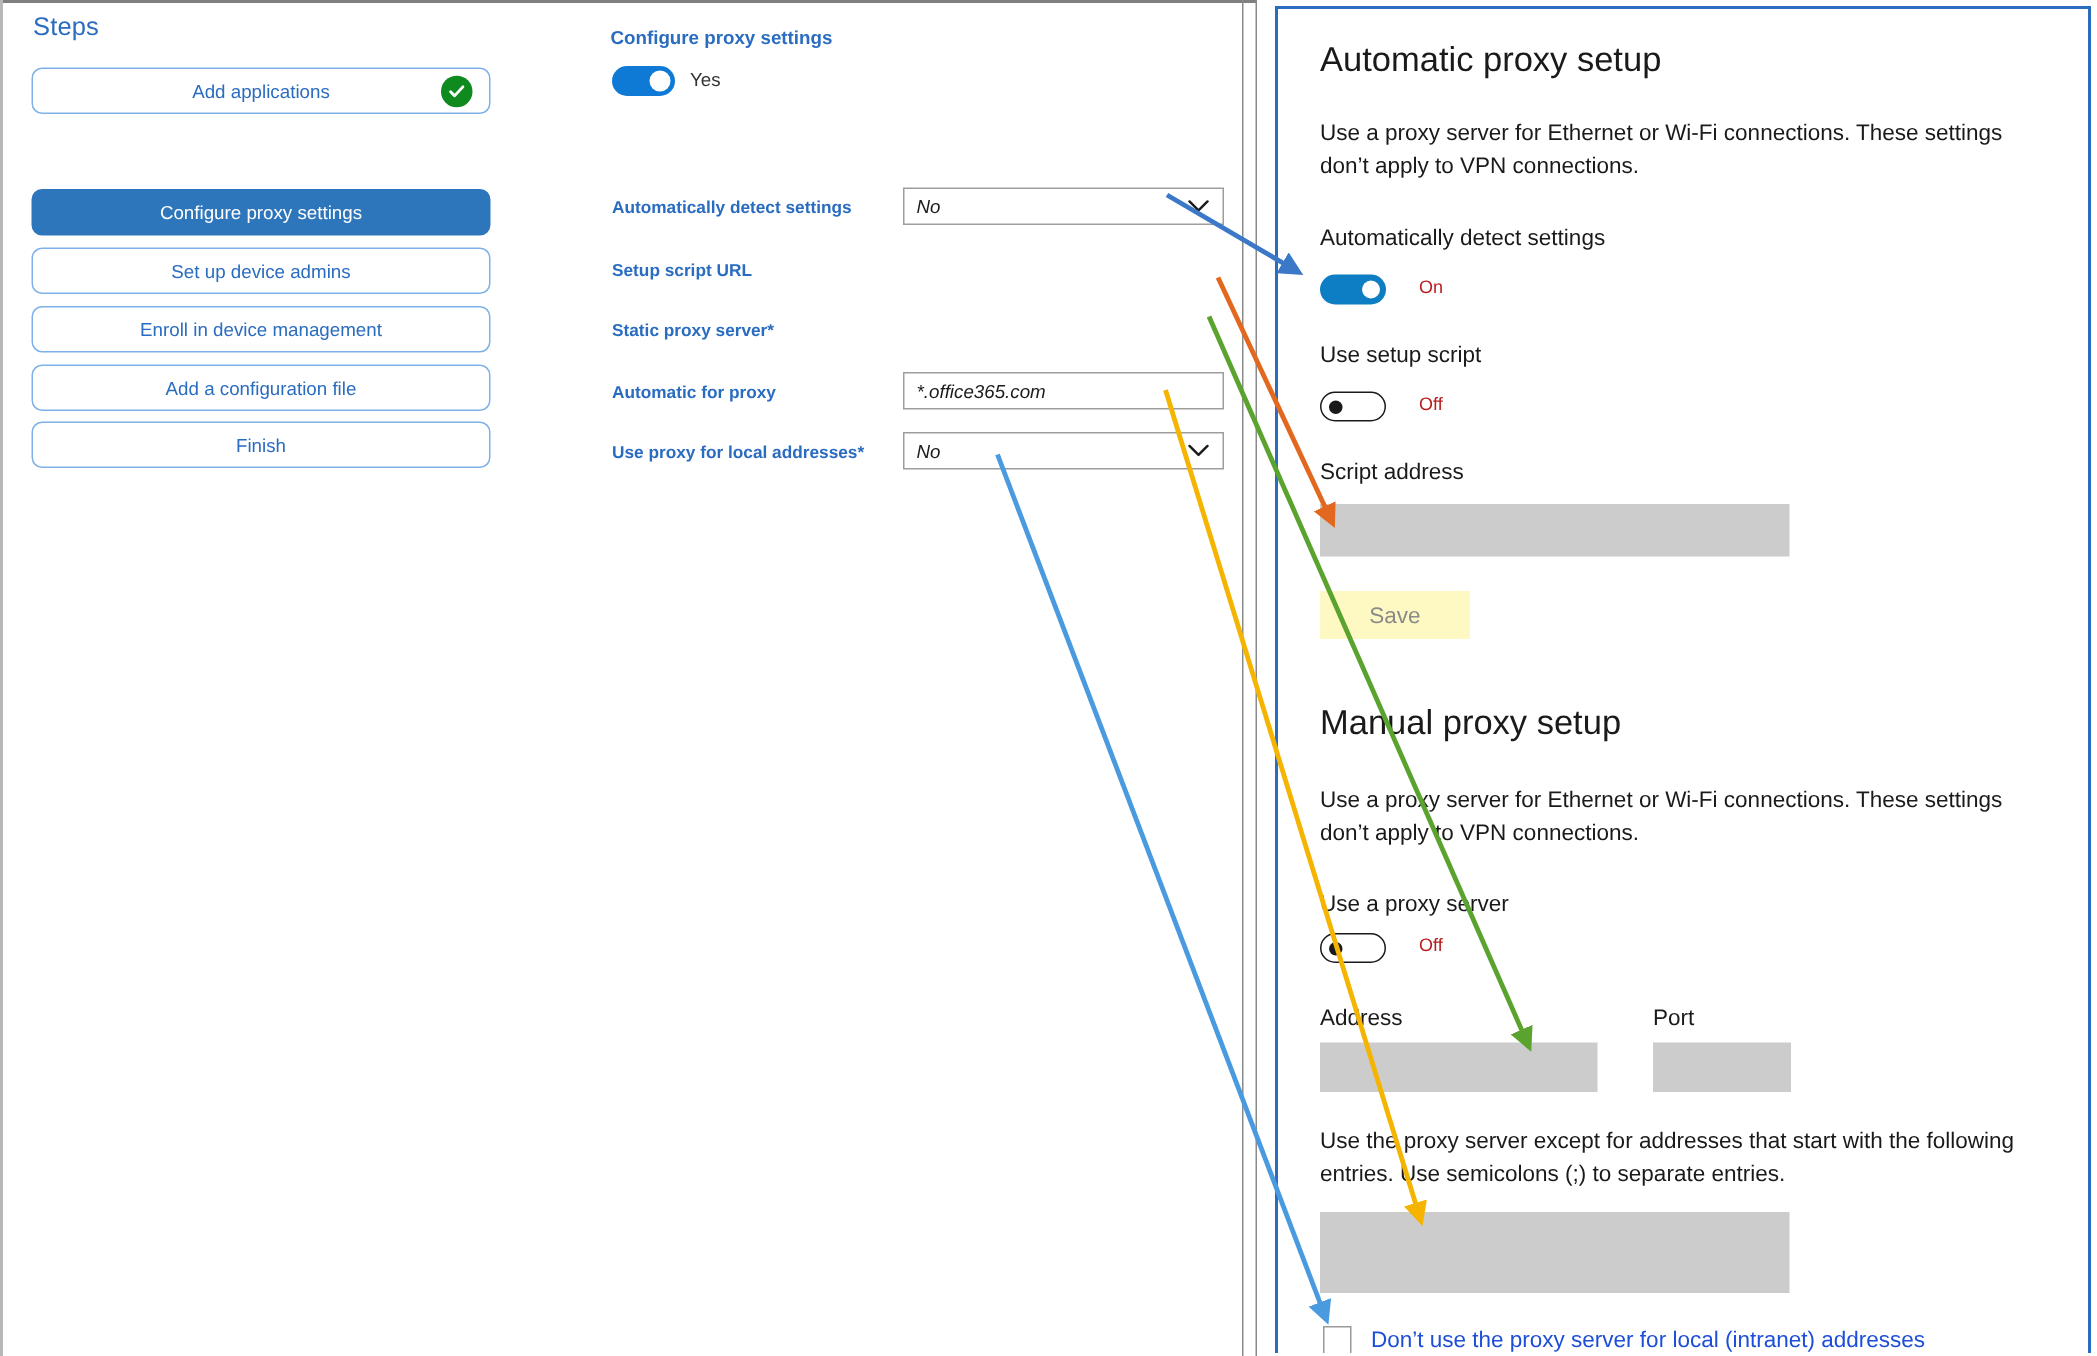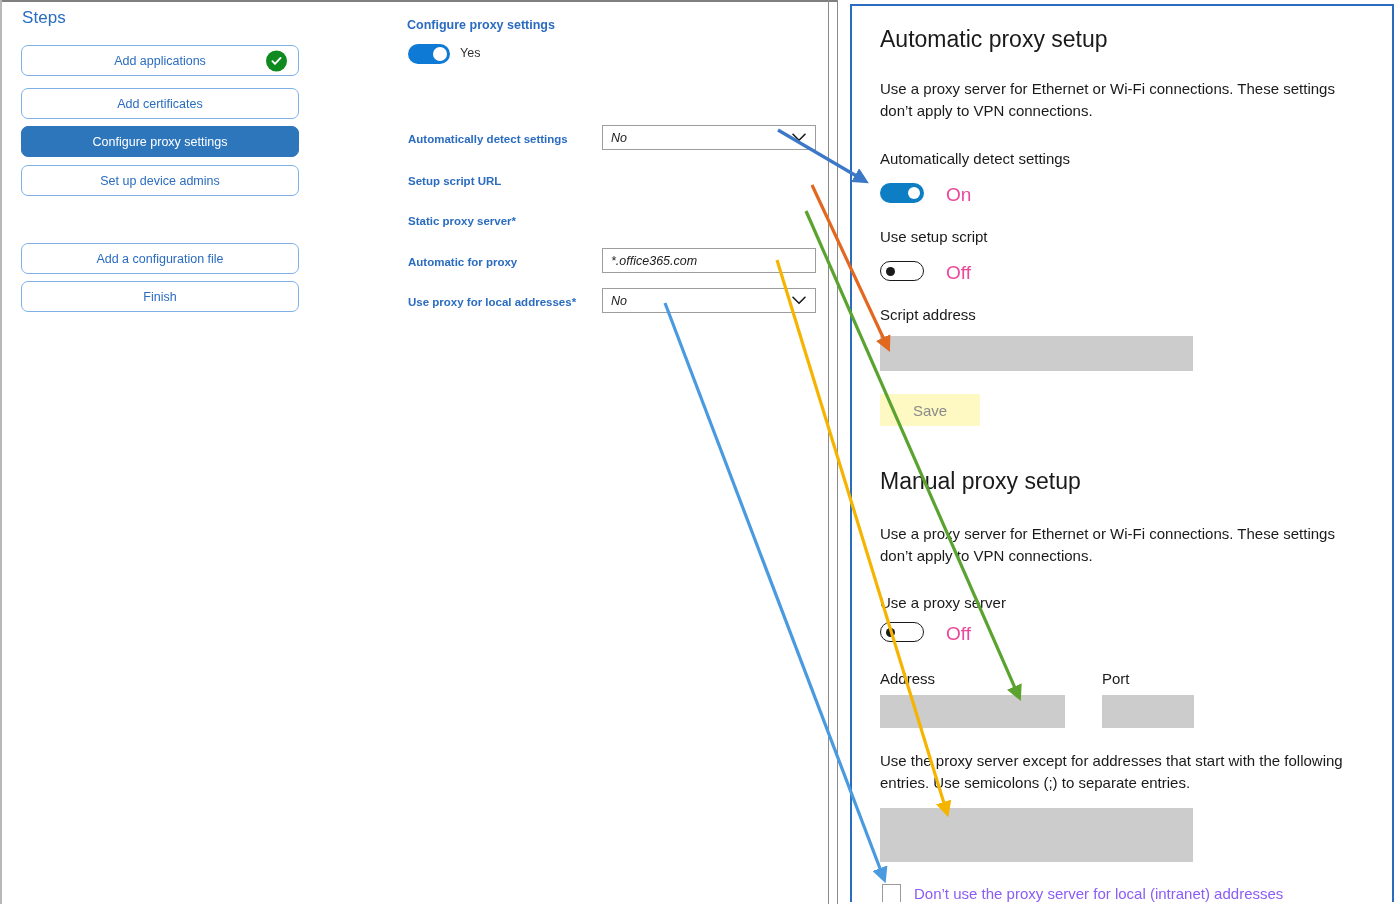--- a/index.html
+++ b/index.html
@@ -17,21 +17,21 @@
   .left-rule{position:absolute;left:0;top:0;width:2px;height:904px;background:#b8b8b8;}
 
   
   .steps-panel{position:absolute;left:0;top:0;width:336px;height:904px;}
   .steps-title{
     position:absolute;left:22px;top:8px;
     font-size:17px;font-weight:normal;color:#2a6cc0;
     letter-spacing:.1px;
   }
   .step{
-    position:absolute;left:21px;width:278px;height:31px;
+    position:absolute;left:21px;width:306px;height:31px;
     border:1px solid #7db1e8;border-radius:7px;background:#ffffff;
     box-sizing:border-box;
   }
   .step .lbl{
     position:absolute;left:0;right:0;top:50%;transform:translateY(-50%);
     text-align:center;font-size:12.5px;color:#2a6cc0;
   }
   .step.active{background:#2e76bc;border-color:#2e76bc;}
   .step.active .lbl{color:#ffffff;}
   .step-check{
@@ -84,23 +84,23 @@
   .s-p{position:absolute;left:28px;width:490px;font-size:15px;color:#1a1a1a;line-height:22px;}
   .s-lab{position:absolute;left:28px;font-size:15px;color:#1a1a1a;}
   .s-box{position:absolute;background:#cccccc;}
   .s-btn{position:absolute;background:#fef9c3;display:flex;align-items:center;justify-content:center;
          font-size:15px;color:#8a8a8a;}
   .wtgl{position:absolute;width:44px;height:20px;border-radius:10px;box-sizing:border-box;}
   .wtgl.on{background:#0d7ec4;}
   .wtgl.on .knob{position:absolute;right:4px;top:4px;width:12px;height:12px;border-radius:50%;background:#fff;}
   .wtgl.off{background:#ffffff;border:1.6px solid #1a1a1a;}
   .wtgl.off .knob{position:absolute;left:5px;top:5px;width:9px;height:9px;border-radius:50%;background:#1a1a1a;}
-  .wtgl-text{position:absolute;font-size:19px;color:#ec4899;}
+  .wtgl-text{position:absolute;font-size:12px;color:#b91c1c;}
   .cbx{position:absolute;width:19px;height:19px;border:1.6px solid #9a9a9a;background:#fff;box-sizing:border-box;}
-  .cbx-lab{position:absolute;font-size:15px;color:#8b5cf6;white-space:nowrap;}
+  .cbx-lab{position:absolute;font-size:15px;color:#1d4ed8;white-space:nowrap;}
 
   
   #arrows{position:absolute;inset:0;pointer-events:none;}
 </style>
 </head>
 <body>
 
 <div id="root">
 
   <div class="top-rule"></div>
@@ -111,32 +111,32 @@
 
     <div class="step" style="top:45px">
       <span class="lbl">Add applications</span>
       <span class="step-check">
         <svg width="13" height="13" viewBox="0 0 13 13">
             <path d="M2.4 6.7 L5 9.4 L10.6 3.4" stroke="#ffffff" stroke-width="1.9" fill="none" stroke-linecap="round" stroke-linejoin="round"></path>
           </svg>
       </span>
     </div>
 
-    <div class="step" style="top:88px">
-      <span class="lbl">Add certificates</span>
-    </div>
 
     <div class="step active" style="top:126px">
       <span class="lbl">Configure proxy settings</span>
     </div>
 
     <div class="step" style="top:165px">
       <span class="lbl">Set up device admins</span>
     </div>
 
+    <div class="step" style="top:204px">
+      <span class="lbl">Enroll in device management</span>
+    </div>
 
     <div class="step" style="top:243px">
       <span class="lbl">Add a configuration file</span>
     </div>
 
     <div class="step" style="top:281px">
       <span class="lbl">Finish</span>
     </div>
   </div>
 

